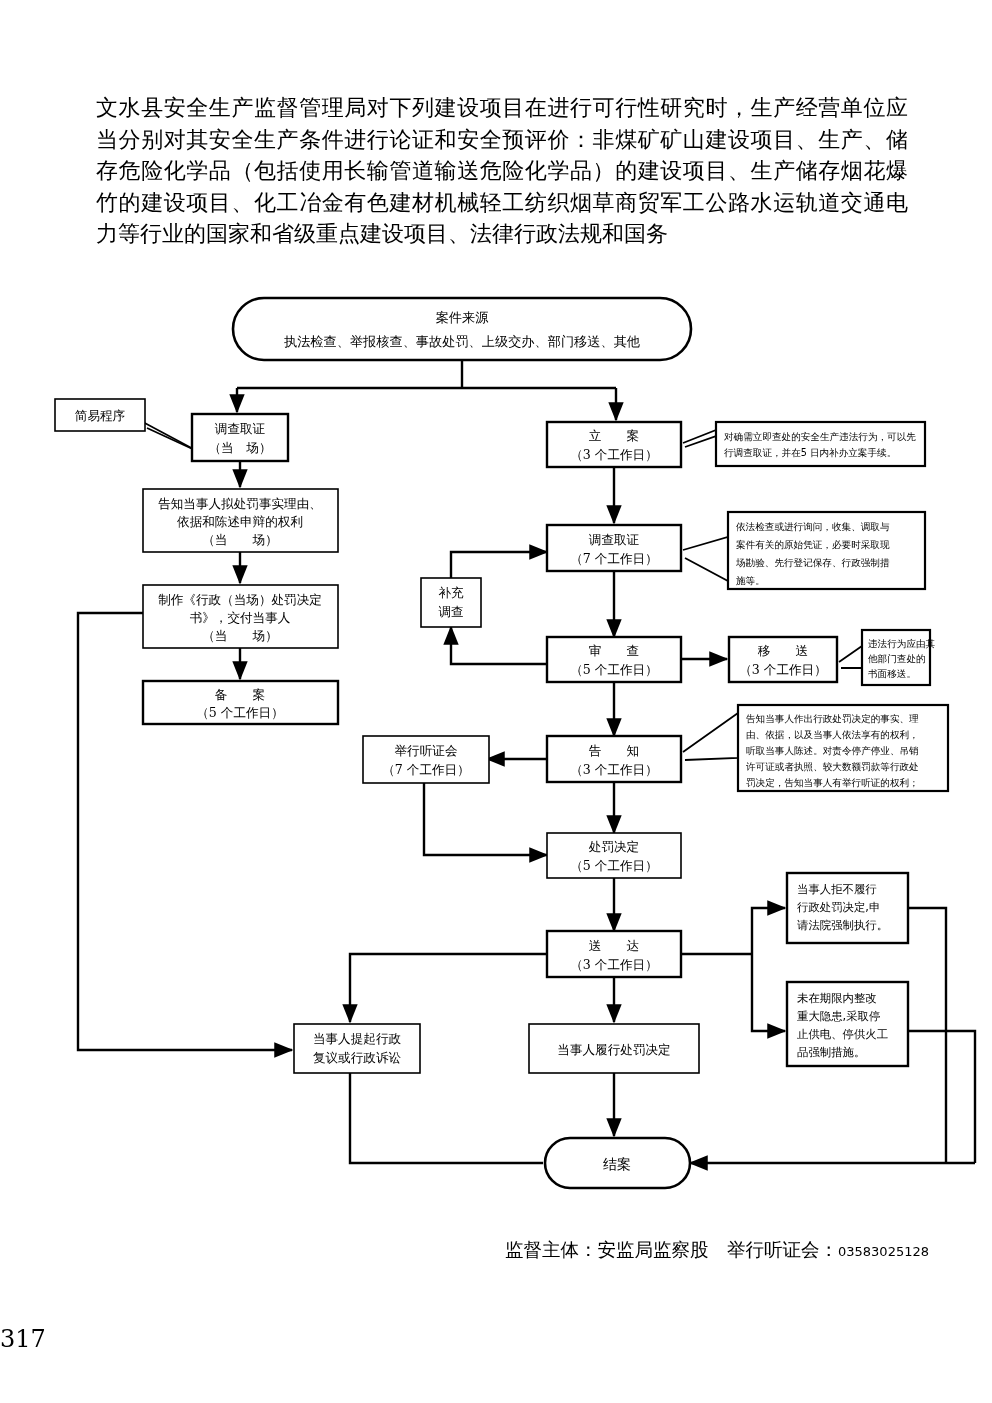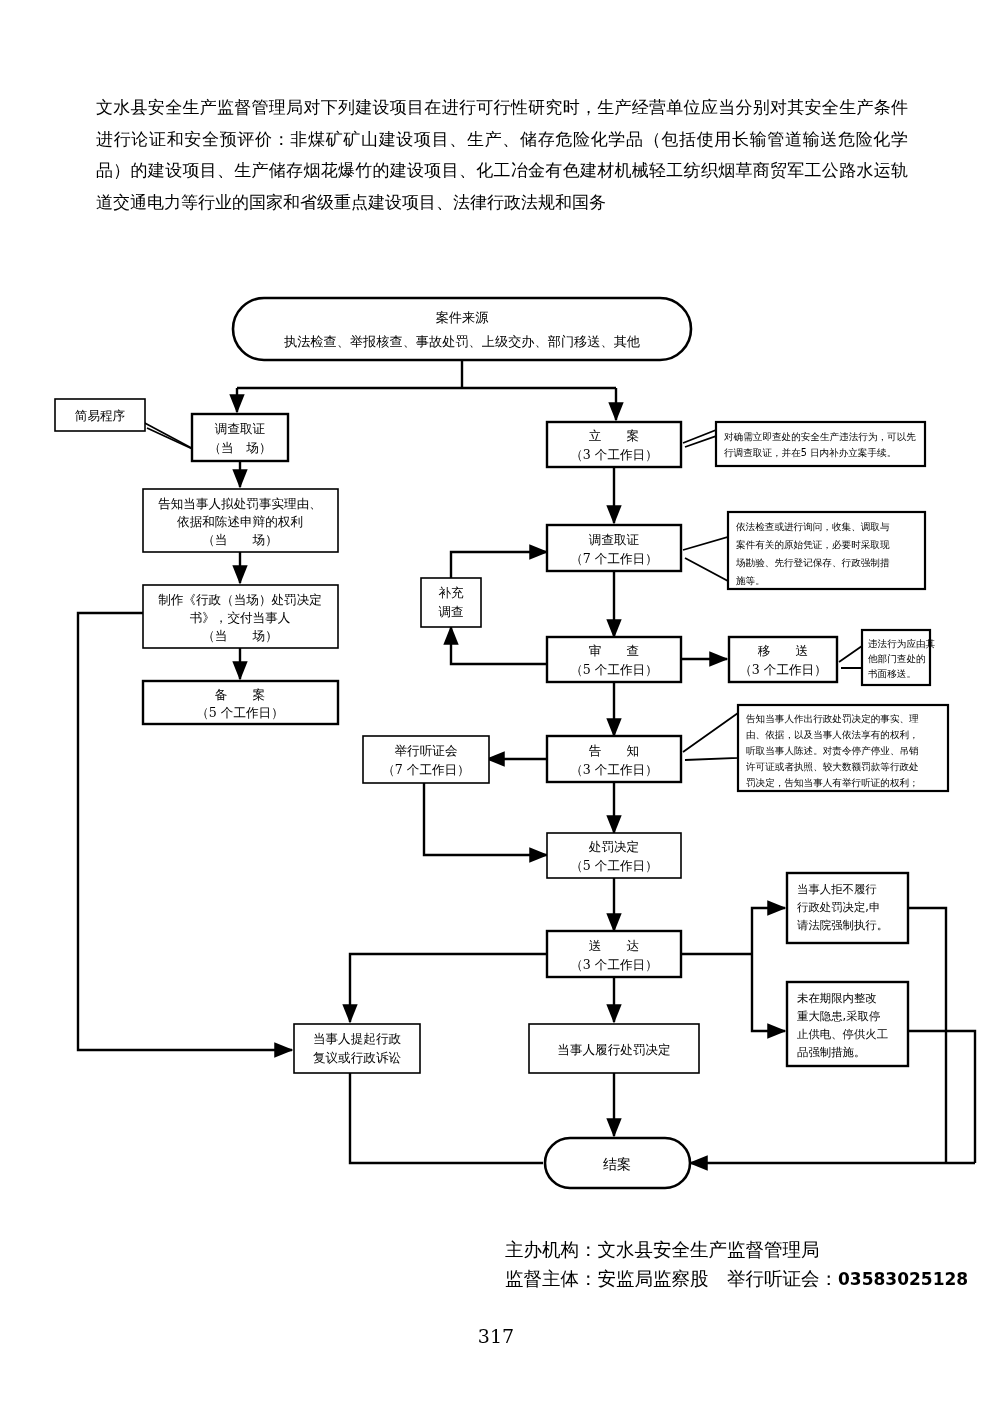--- a/index.html
+++ b/index.html
@@ -19,21 +19,21 @@
     position: relative;
     width: 992px;
     height: 1403px;
   }
   #doc-title {
     position: absolute;
     left: 96px;
     top: 92px;
     width: 812px;
     font-family: "DejaVu Serif", "Liberation Serif", serif;
-    font-size: 17px;
+    font-size: 22px;
     line-height: 31.5px;
     text-align: justify;
     text-justify: inter-ideograph;
     letter-spacing: 0px;
   }
   #doc-title .last-line {
     display: block;
     text-align: center;
   }
   #flow-svg {
@@ -44,28 +44,28 @@
   .footer-block {
     position: absolute;
     left: 505px;
     top: 1235px;
     width: 470px;
     font-size: 18.5px;
     line-height: 29px;
     font-family: "DejaVu Serif", "Liberation Serif", serif;
   }
   .footer-line { white-space: pre; }
-  .footer-phone { font-weight: bold; font-family: "DejaVu Sans", "Liberation Sans", sans-serif; font-size: 17px; }
+  .footer-phone { font-weight: normal; font-family: "DejaVu Sans", "Liberation Sans", sans-serif; font-size: 13px; }
   #page-number {
     position: absolute;
     left: 0;
     top: 1325px;
     width: 992px;
-    text-align: center;
-    font-size: 19px;
+    text-align: left;
+    font-size: 24px;
   }
   
   text {
     font-family: "DejaVu Serif", "Liberation Serif", serif;
     fill: #000000;
   }
   .node-text { font-size: 13.2px; text-anchor: middle; }
   .node-text-sm { font-size: 12.6px; text-anchor: middle; }
   .node-text-lg { font-size: 14px; text-anchor: middle; }
   .note-text { font-size: 9.6px; text-anchor: start; font-family: "DejaVu Sans", "Liberation Sans", sans-serif; }
@@ -297,19 +297,18 @@
       <rect class="note-box" x="738" y="705" width="210" height="86"></rect>
       <text class="note-text" x="746" y="722">告知当事人作出行政处罚决定的事实、理</text>
       <text class="note-text" x="746" y="738">由、依据，以及当事人依法享有的权利，</text>
       <text class="note-text" x="746" y="754">听取当事人陈述。对责令停产停业、吊销</text>
       <text class="note-text" x="746" y="770">许可证或者执照、较大数额罚款等行政处</text>
       <text class="note-text" x="746" y="786">罚决定，告知当事人有举行听证的权利；</text>
     </g>
   </svg>
 
   <div class="footer-block">
-    <div class="footer-line">主办机构：文水县安全生产监督管理局</div>
     <div class="footer-line"><span>监督主体：安监局监察股　举行听证会：</span><span class="footer-phone">03583025128</span></div>
   </div>
 
   <div id="page-number">317</div>
 
 </div>
 
 </body></html>

